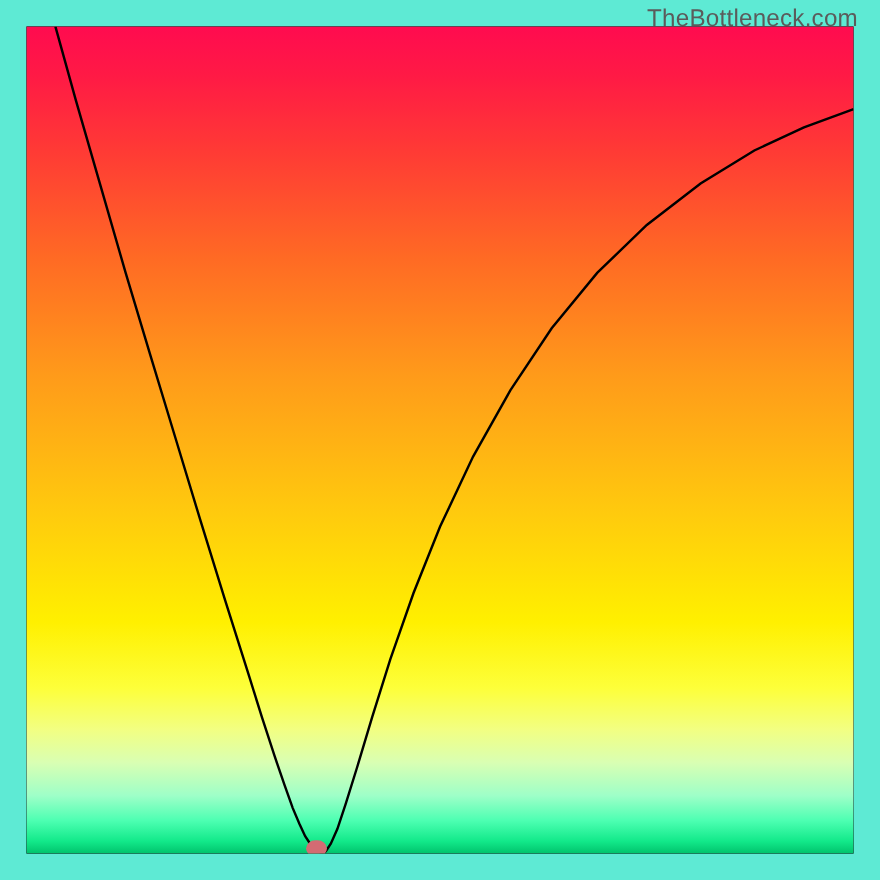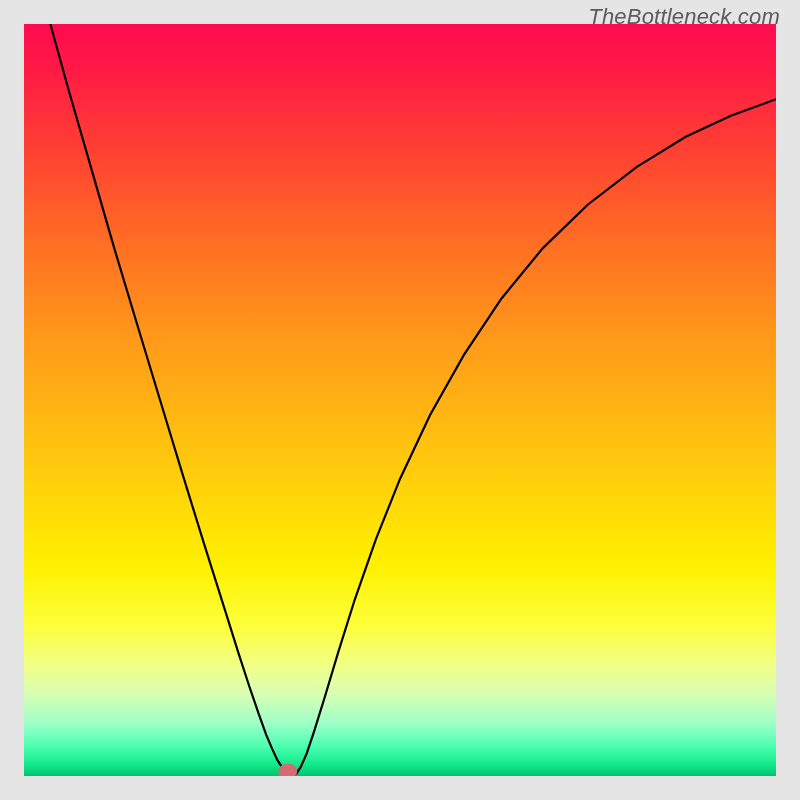--- a/index.html
+++ b/index.html
@@ -8,22 +8,21 @@
     width: 800px;
     height: 800px;
     background: #000;
     overflow: hidden;
     font-family: Arial, Helvetica, sans-serif;
   }
   .stage {
     position: relative;
     width: 800px;
     height: 800px;
-    background: #e5e5e5;
-    font-style: italic;
+    background: #5eead4;
   }
   .plot-frame {
     position: absolute;
     background: #000;
     box-sizing: border-box;
   }
   .plot-inner {
     position: absolute;
     overflow: hidden;
   }

